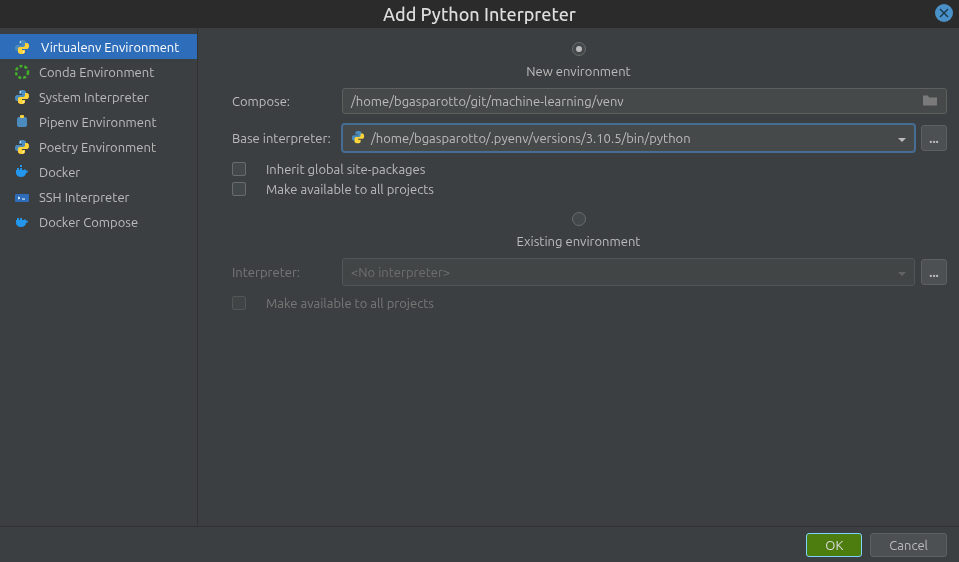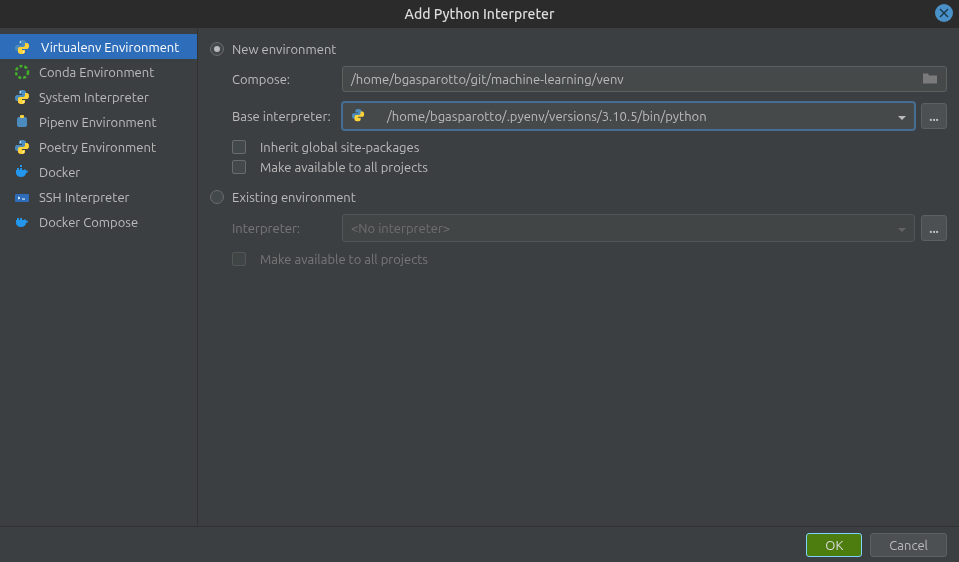--- a/index.html
+++ b/index.html
@@ -15,21 +15,21 @@
     .titlebar {
       height: 28px;
       background: #2b2b2b;
       display: flex;
       align-items: center;
       justify-content: center;
       position: relative;
     }
     .titlebar-text {
       color: #dddddd;
-      font-size: 14px;
+      font-size: 18px;
       font-weight: 500;
     }
     .close-btn {
       position: absolute;
       right: 6px;
       top: 4px;
       width: 18px;
       height: 18px;
       border-radius: 50%;
       background: #4a91c9;
@@ -71,20 +71,21 @@
     }
     .main {
       flex: 1;
       padding: 14px 12px 10px 12px;
     }
     .radio-row {
       display: flex;
       align-items: center;
       gap: 8px;
       margin-bottom: 10px;
+      flex-direction: column;
     }
     .radio {
       width: 14px;
       height: 14px;
       border-radius: 50%;
       border: 1px solid #6b6b6b;
       background: #43494a;
       display: flex;
       align-items: center;
       justify-content: center;
@@ -121,21 +122,21 @@
     .dropdown {
       flex: 1;
       height: 28px;
       background: #45494a;
       border: 1px solid #5e6060;
       border-radius: 3px;
       padding: 0 25px 0 8px;
       color: #bbbbbb;
       display: flex;
       align-items: center;
-      gap: 22px;
+      gap: 6px;
       position: relative;
     }
     .dropdown.focused {
       border: 1px solid #466d94;
       box-shadow: 0 0 0 1px #466d94;
     }
     .dropdown.disabled {
       opacity: 0.65;
       color: #888;
     }
@@ -155,21 +156,21 @@
       display: flex;
       align-items: center;
       justify-content: center;
       cursor: pointer;
       color: #bbbbbb;
       font-weight: bold;
     }
     .checkbox-row {
       display: flex;
       align-items: center;
-      gap: 14px;
+      gap: 20px;
       margin-left: 22px;
       margin-bottom: 6px;
     }
     .checkbox {
       width: 14px;
       height: 14px;
       border: 1px solid #6b6b6b;
       background: #43494a;
       border-radius: 2px;
     }

